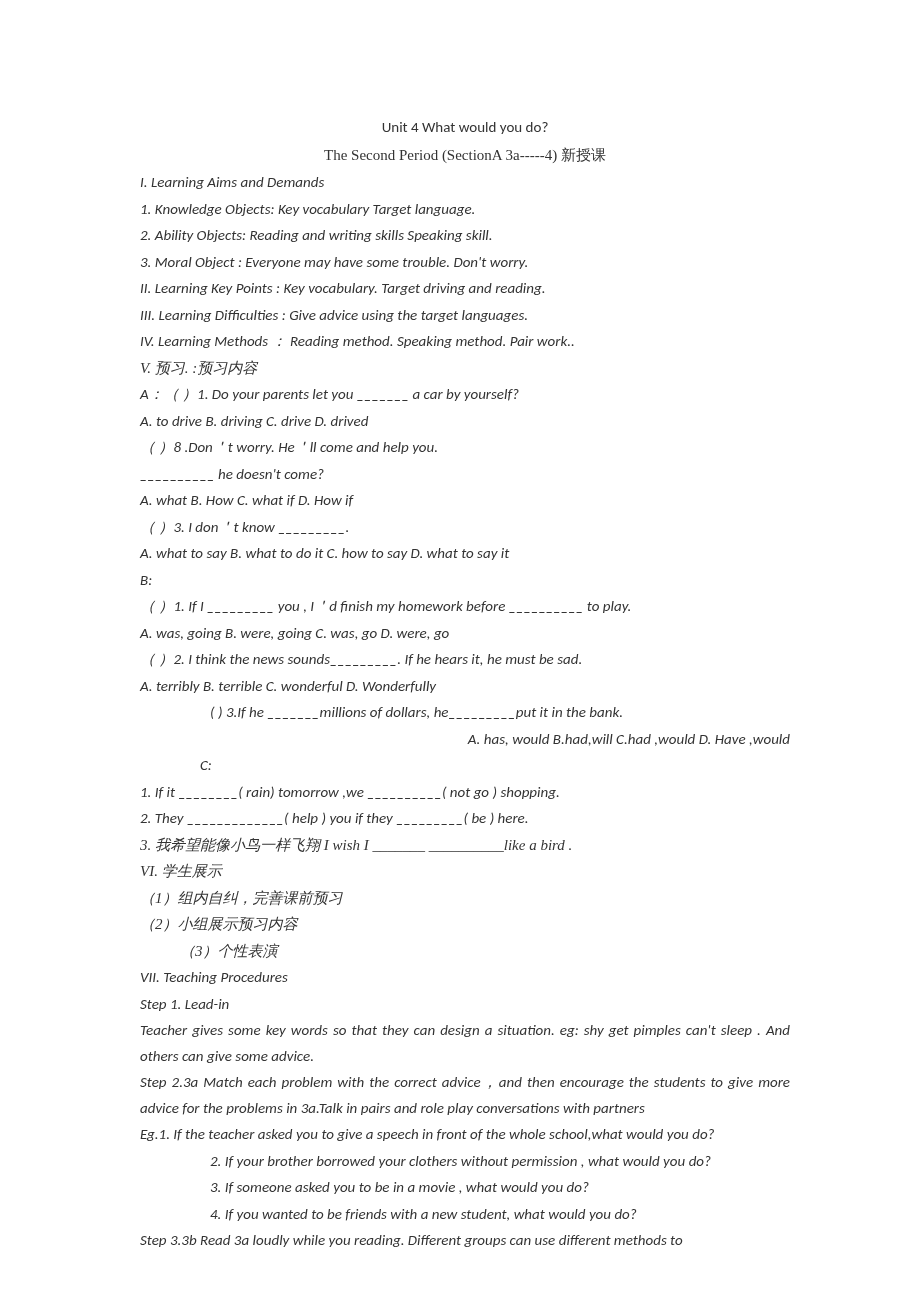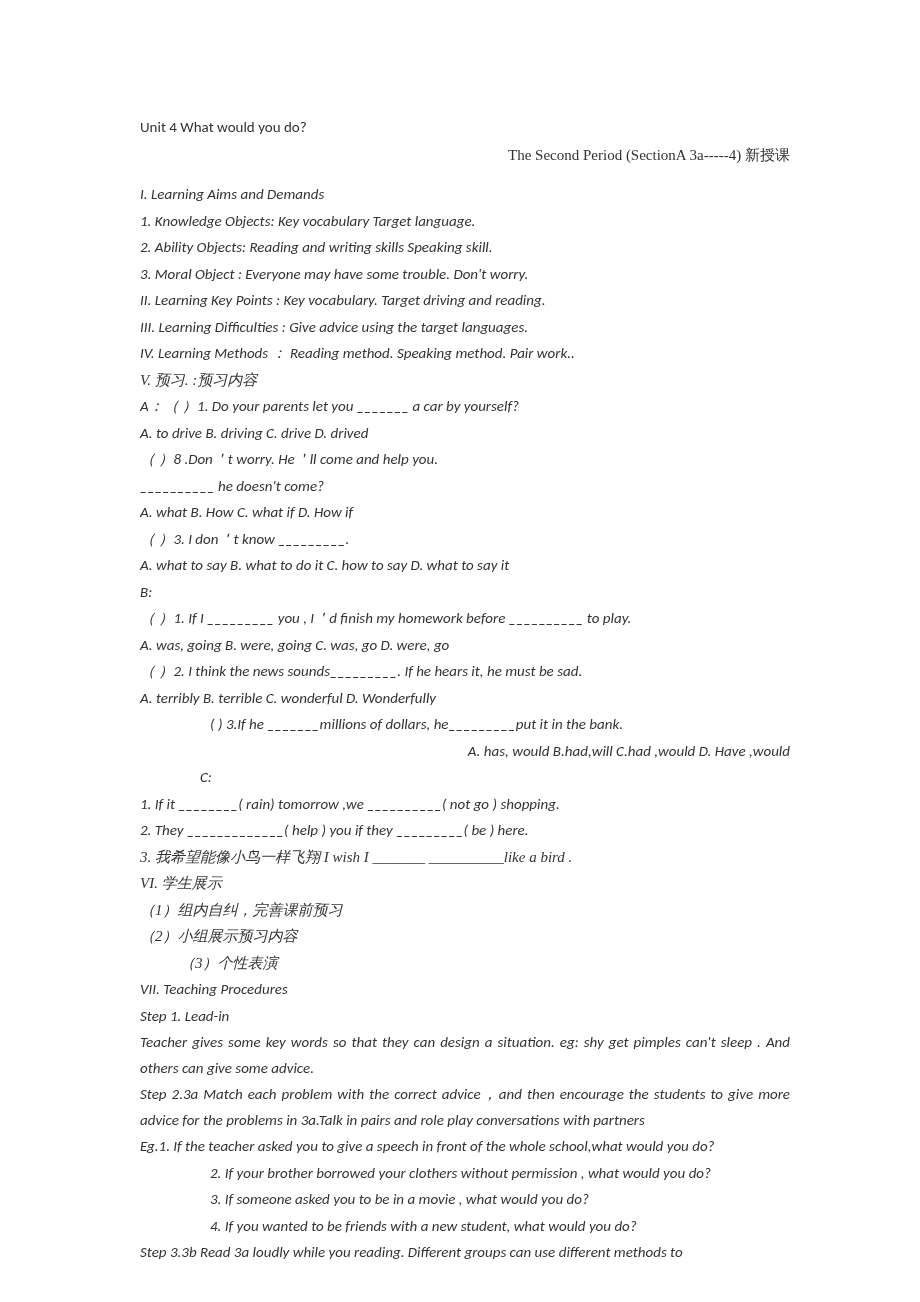--- a/index.html
+++ b/index.html
@@ -5,22 +5,22 @@
     * { margin: 0; padding: 0; box-sizing: border-box; }
     body {
       font-family: Calibri, Arial, sans-serif;
       font-size: 15px;
       color: #333;
       background: #fff;
       width: 920px;
       padding: 115px 130px 0 140px;
       line-height: 1.7;
     }
-    .title1 { text-align: left; margin-bottom: 2px; }
-    .title2 { text-align: right; margin-bottom: 14px; }
+    .title1 { text-align: center; margin-bottom: 2px; }
+    .title2 { text-align: center; margin-bottom: 2px; }
     .line { margin-bottom: 1px; font-style: italic; }
     .indent1 { padding-left: 70px; }
     .indent2 { padding-left: 60px; }
     .indent3 { padding-left: 40px; }
     .indent-ex { padding-left: 85px; text-align: right; }
     .justify { text-align: justify; }
     .chinese { font-family: 'SimSun', serif; }
   </style>
 </head>
 <body>

